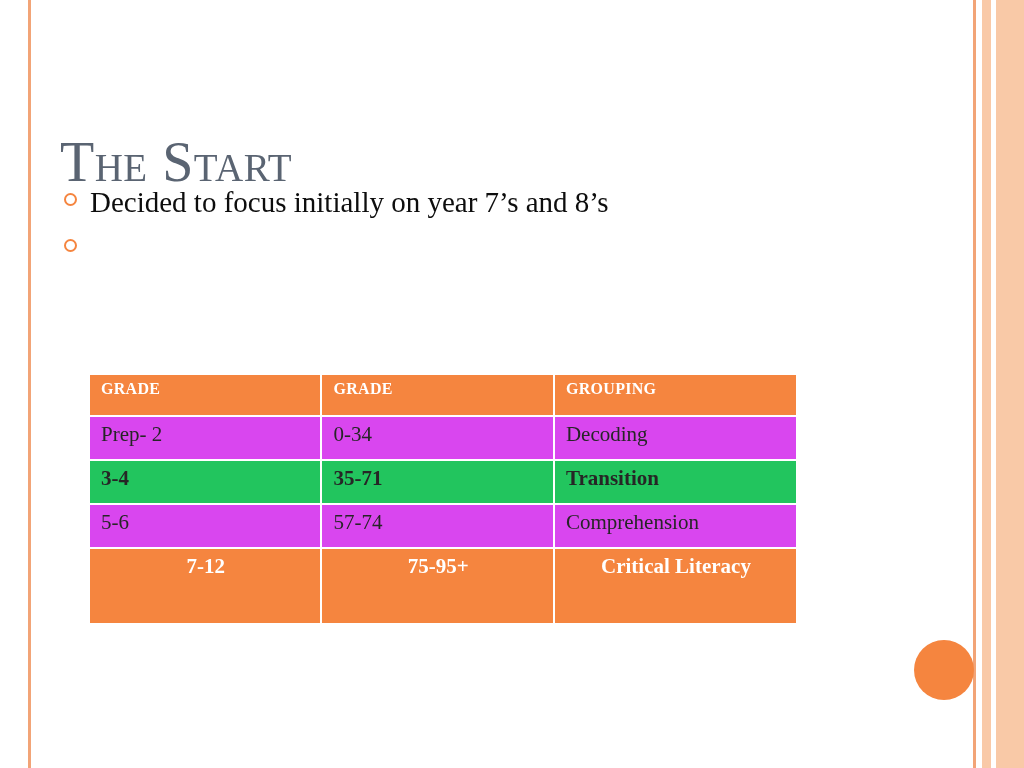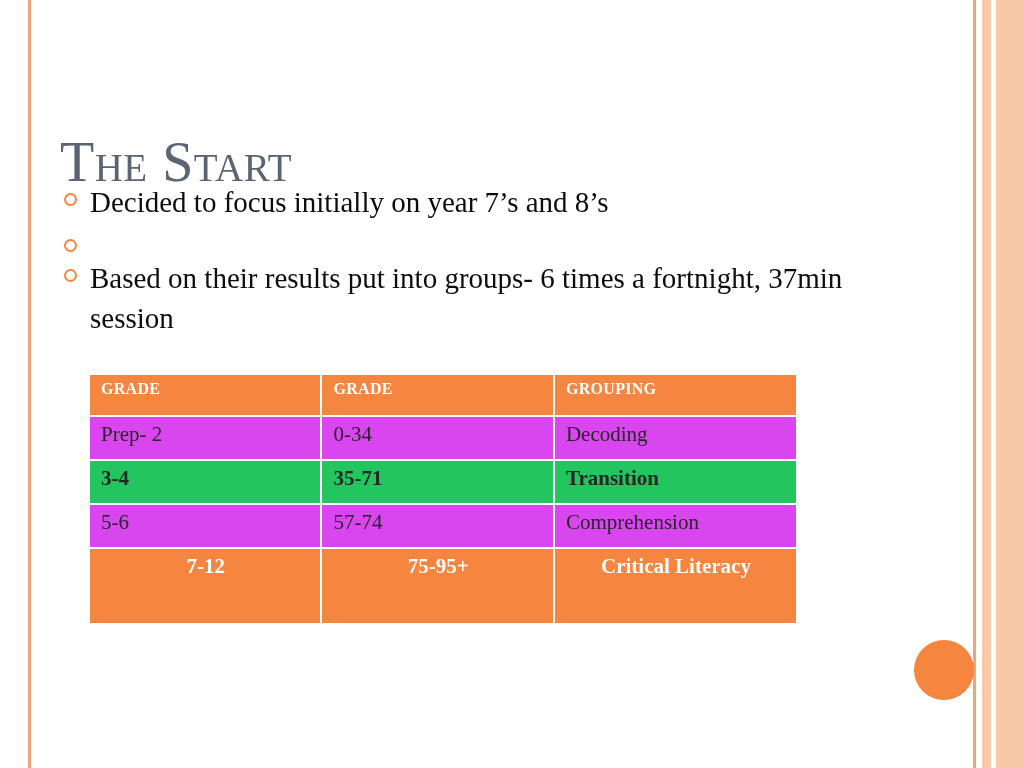--- a/index.html
+++ b/index.html
@@ -187,26 +187,20 @@
       </div>
       <div class="bullet-text">Decided to focus initially on year 7’s and 8’s</div>
     </div>
 
     <div class="bullet">
       <div class="bullet-marker">
         <span class="ring"></span>
       </div>
     </div>
 
-    <div class="bullet">
-      <div class="bullet-marker">
-        <span class="ring"></span>
-      </div>
-      <div class="bullet-text">Based on their results put into groups- 6 times a fortnight, 37min session</div>
-    </div>
 
   </div>
 
   <table class="grade-table">
     <thead>
       <tr>
         <th class="col-1">GRADE</th>
         <th class="col-2">GRADE</th>
         <th class="col-3">GROUPING</th>
       </tr>

